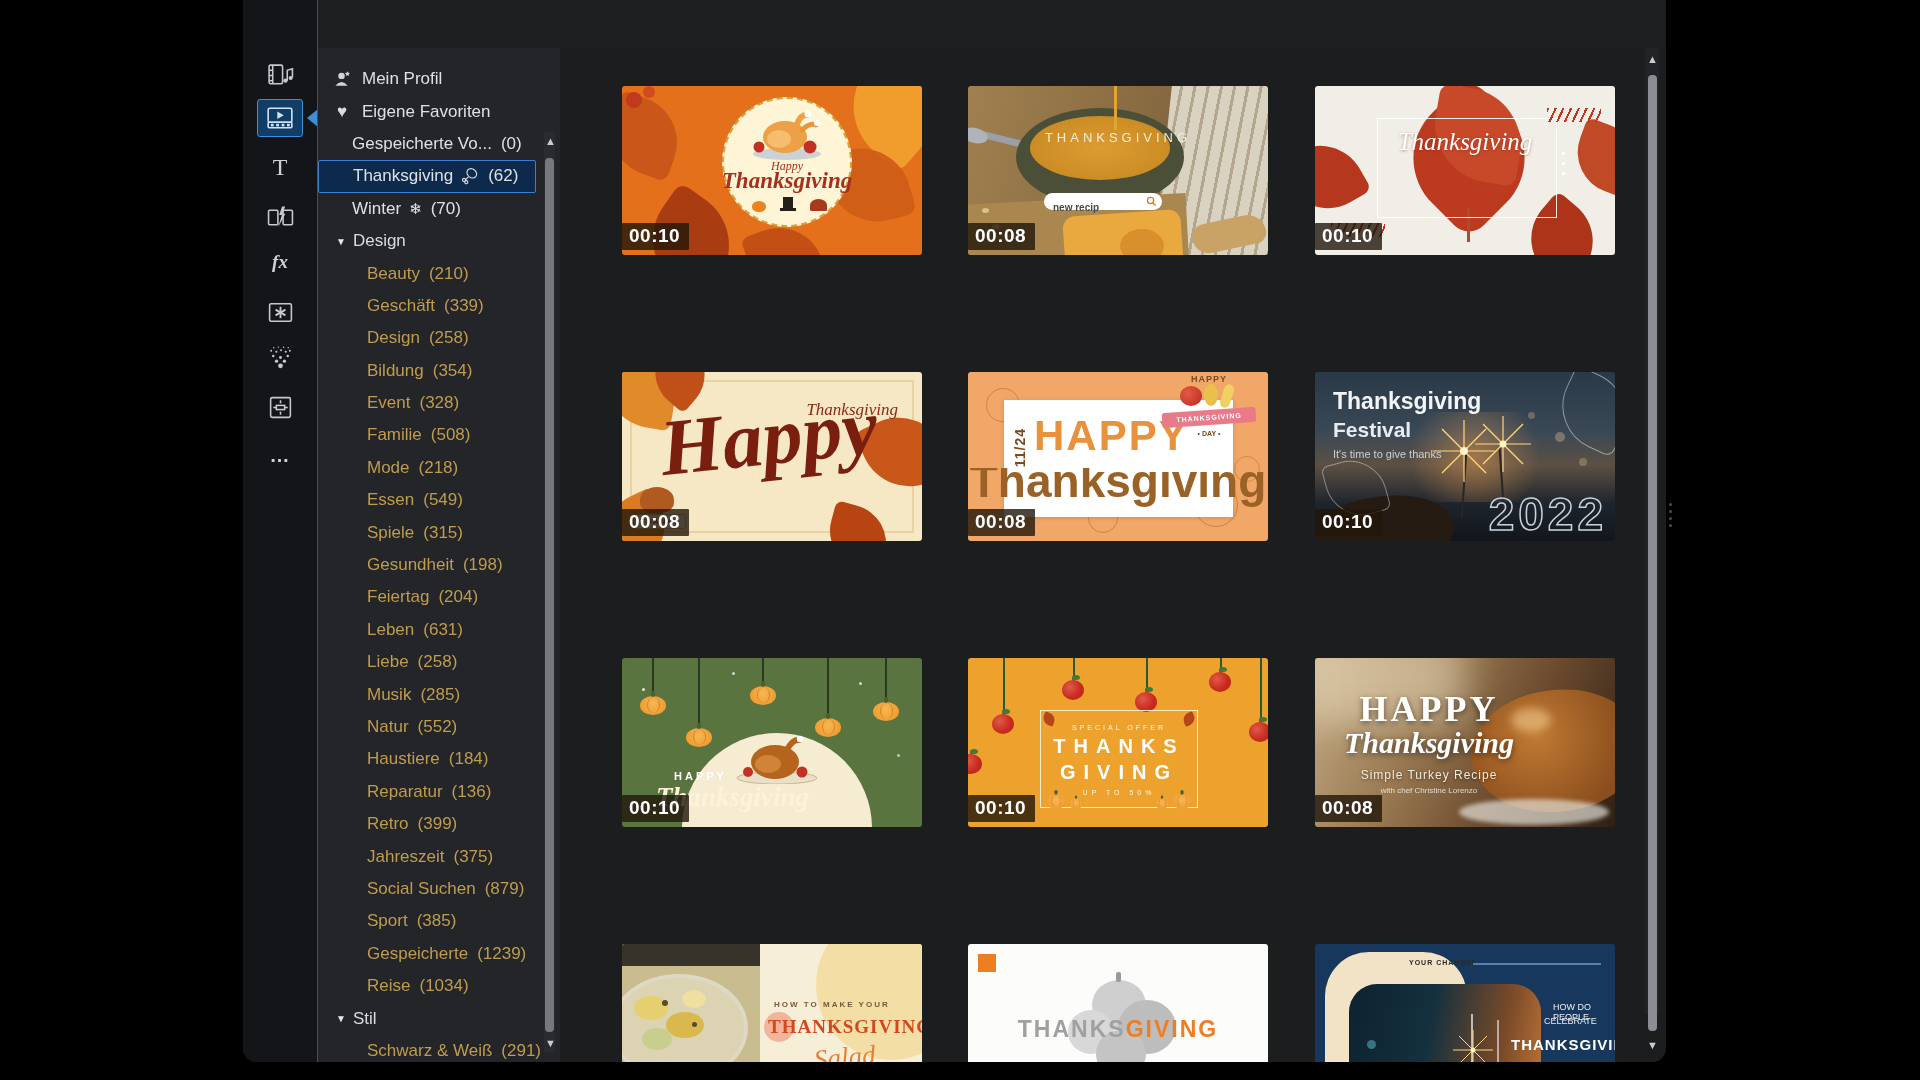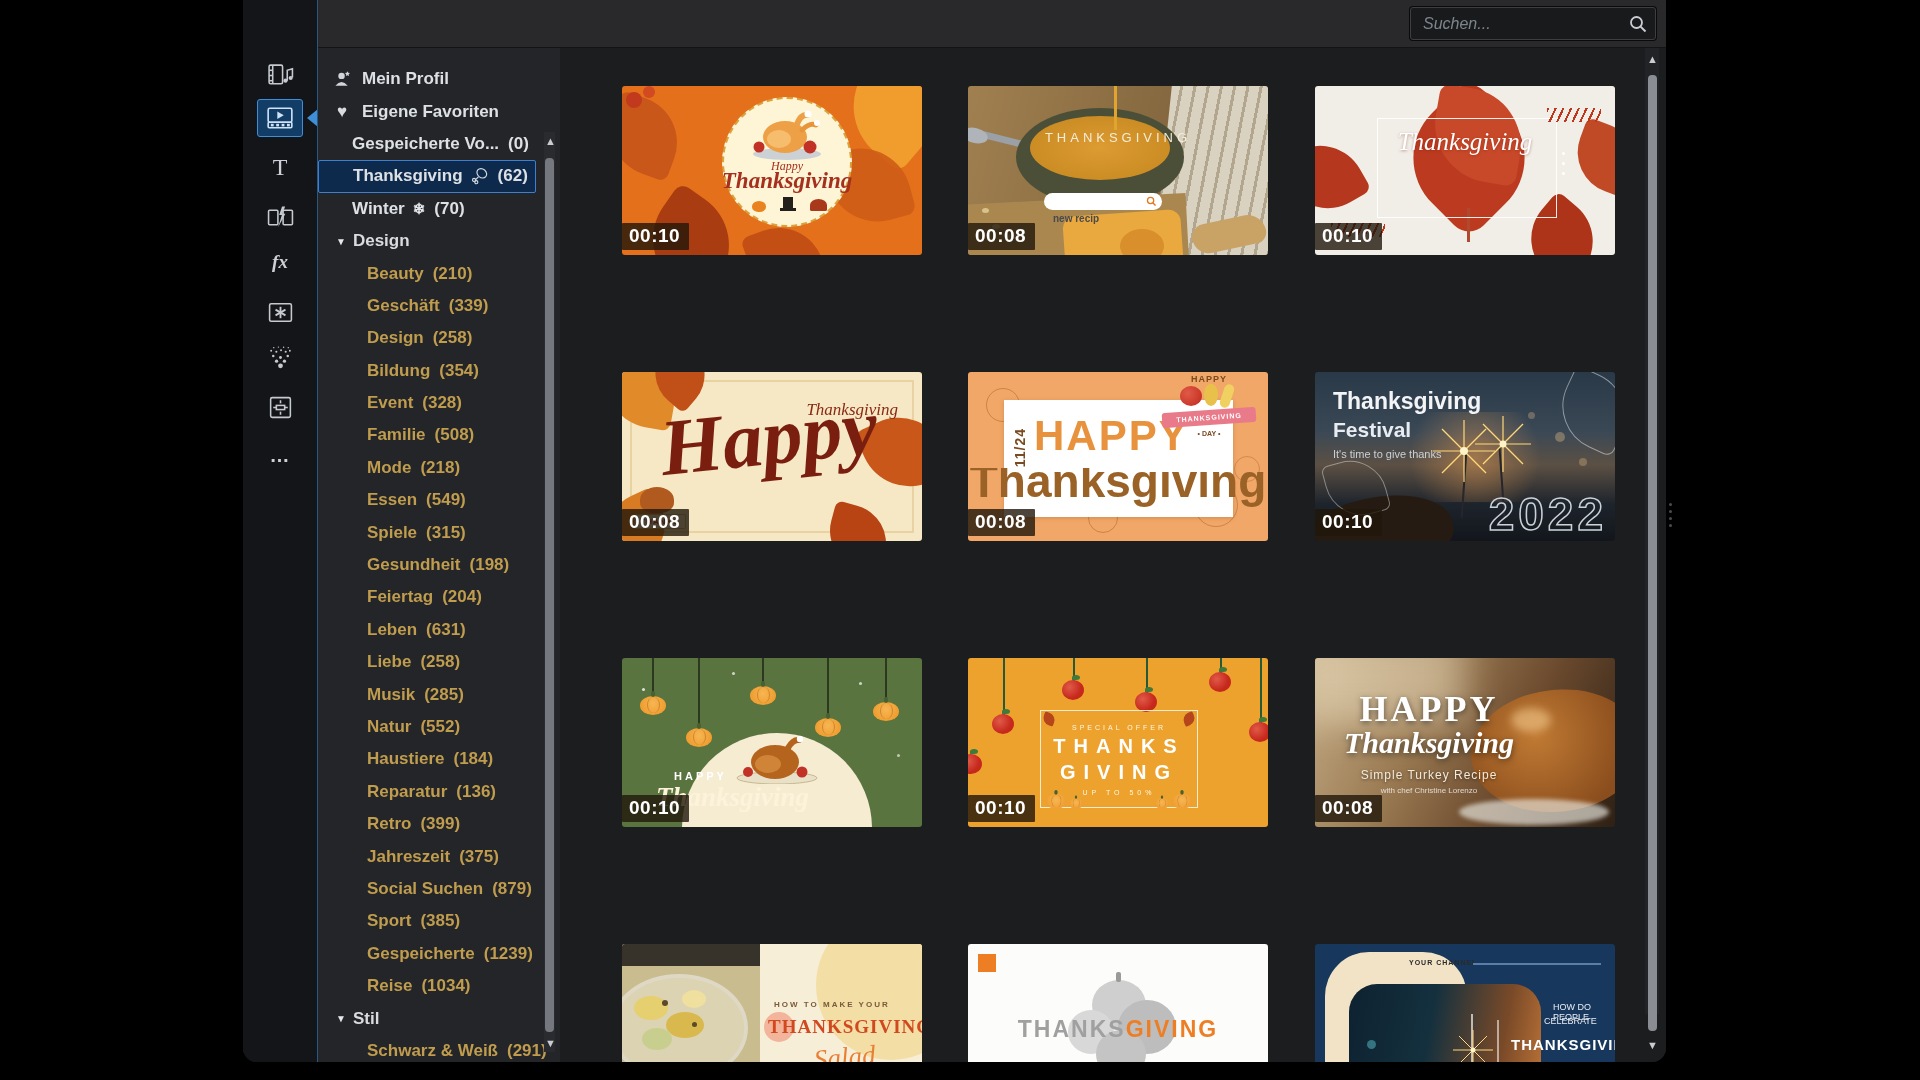--- a/index.html
+++ b/index.html
@@ -19,21 +19,21 @@
   
   .topbar{position:absolute;left:75px;top:0;width:1348px;height:48px;background:#29292b;border-bottom:1px solid #141415;box-sizing:border-box;}
   .searchbox{position:absolute;left:1092px;top:7px;width:246px;height:33px;background:#191a1c;border:1px solid #3e3e42;border-radius:3px;box-shadow:0 0 0 1px #0a0a0b;box-sizing:border-box;}
   .searchbox input{position:absolute;left:10px;top:3px;width:195px;height:24px;background:transparent;border:none;outline:none;color:#cfd3d8;font-style:italic;font-size:16px;font-family:"Liberation Sans",sans-serif;}
   .searchbox input::placeholder{color:#7d858c;font-style:italic;}
   .search-ic{position:absolute;right:7px;top:6px;}
   .sort-ic{position:absolute;left:1118px;top:12px;width:24px;height:24px;}
   
   .catpanel{position:absolute;left:75px;top:48px;width:242px;height:1014px;background:#242528;overflow:hidden;}
   .cp-list{position:absolute;left:0;top:15px;width:100%;}
-  .cp-row{height:32.4px;display:flex;align-items:center;font-size:17px;color:#dde0e4;box-sizing:border-box;white-space:nowrap;font-weight:bold;}
+  .cp-row{height:32.4px;display:flex;align-items:center;font-size:17px;color:#dde0e4;box-sizing:border-box;white-space:nowrap;}
   .cp-row .cnt{margin-left:9px;}
   .cp-p{padding-left:12px;}
   .cp-p .ic{width:24px;margin-right:8px;display:flex;justify-content:center;align-items:center;}
   .cp-mid{padding-left:34px;}
   .cp-sel{width:218px;border:1px solid #3e7fd0;background:#0d2a4c;border-radius:2px;}
   .cp-sec{padding-left:18px;color:#d9dcdf;}
   .cp-sec .tri{font-size:10px;margin-right:7px;color:#e6e9ec;}
   .cp-sub{padding-left:49px;color:#bf9c4e;}
   .tag-ic{margin-left:8px;display:inline-flex;align-items:center;}
   .snow{font-size:15px;color:#e2e6ea;margin-left:8px;}
@@ -63,45 +63,20 @@
   .pk::after{content:"";position:absolute;left:7px;top:1px;width:11px;height:16px;border-left:1.5px solid rgba(160,90,20,.45);border-right:1.5px solid rgba(160,90,20,.45);border-radius:50%;}
   .apl{position:absolute;width:22px;height:20px;background:radial-gradient(circle at 35% 35%,#e05a48,#c6281c 60%);border-radius:50%;}
   .apl::before{content:"";position:absolute;left:10px;top:-5px;width:8px;height:5px;background:#3f7a3a;border-radius:50% 50% 50% 0;}
   .dot{position:absolute;border-radius:50%;}
 </style>
 </head>
 <body>
 
 <div class="app">
 
-  <div class="topbar">
-    <svg class="sort-ic" viewBox="0 0 24 24">
-      <g fill="#c9cdd2">
-        <rect x="2" y="2" width="4" height="4"></rect>
-          <rect x="9" y="2" width="4" height="4"></rect>
-          <rect x="16" y="2" width="4" height="4"></rect>
-        <rect x="2" y="9" width="4" height="4"></rect>
-          <rect x="9" y="9" width="4" height="4"></rect>
-          <rect x="16" y="9" width="4" height="4"></rect>
-        <rect x="2" y="16" width="4" height="4"></rect>
-          <rect x="9" y="16" width="4" height="4"></rect>
-      </g>
-      <g stroke="#c9cdd2" stroke-width="1.6" fill="none">
-        <line x1="18" y1="14" x2="18" y2="21"></line>
-          <path d="M15.5 18.5 L18 21.3 L20.5 18.5"></path>
-      </g>
-    </svg>
-    <div class="searchbox">
-      <input type="text" placeholder="Suchen..." style="">
-      <svg class="search-ic" width="20" height="20" viewBox="0 0 20 20">
-        <circle cx="8.5" cy="8.5" r="5.5" fill="none" stroke="#c9ced4" stroke-width="1.8"></circle>
-        <line x1="12.6" y1="12.6" x2="17.5" y2="17.5" stroke="#c9ced4" stroke-width="2"></line>
-      </svg>
-    </div>
-  </div>
 
   <div class="toolbar">
     <div class="tb-item" style="top:55px">
       <svg width="27" height="27" viewBox="0 0 26 26" stroke="#c6cad0" fill="none" stroke-width="1.5">
         <rect x="2" y="3" width="13" height="18" rx="1.5"></rect>
         <line x1="5.5" y1="3" x2="5.5" y2="21"></line>
           <line x1="2" y1="8" x2="5.5" y2="8"></line>
           <line x1="2" y1="13" x2="5.5" y2="13"></line>
           <line x1="2" y1="18" x2="5.5" y2="18"></line>
         <path d="M19.5 18 V8 l5 -1.4 V15"></path>
@@ -406,21 +381,21 @@
       <div style="position:absolute;left:62px;top:30px;width:140px;height:64px;background:radial-gradient(#dd9c32,#c4861f);border-radius:50%"></div>
       <div style="position:absolute;left:96px;bottom:-16px;width:118px;height:58px;background:#eaa93f;border-radius:12px;transform:rotate(-4deg)"></div>
       <div style="position:absolute;left:152px;bottom:-8px;width:44px;height:34px;background:#d88f2c;border-radius:50%"></div>
       <div style="position:absolute;right:2px;bottom:6px;width:74px;height:30px;background:#c9a266;border-radius:14px 20px 12px 18px;transform:rotate(-12deg)"></div>
       <div class="dot" style="left:24px;bottom:26px;width:8px;height:5px;background:#d8c28a"></div>
       <div class="dot" style="left:40px;bottom:16px;width:8px;height:5px;background:#cdb67e"></div>
       <div class="dot" style="left:14px;bottom:42px;width:7px;height:5px;background:#d8c28a"></div>
       <div style="position:absolute;left:146px;top:0;width:3px;height:44px;background:#e0a42f"></div>
       <div class="ctr" style="position:absolute;top:44px;font-size:13px;letter-spacing:4px;color:#f3ecd8">THANKSGIVING</div>
       <div style="position:absolute;left:76px;top:107px;width:118px;height:17px;background:#fff;border-radius:9px">
-        <span style="position:absolute;left:9px;top:20px;font-size:10px;font-weight:bold;color:#4a4a4a">new recip</span>
+        <span style="position:absolute;left:9px;top:9px;font-size:10px;font-weight:bold;color:#4a4a4a">new recip</span>
         <svg style="position:absolute;right:5px;top:3px" width="11" height="11" viewBox="0 0 12 12">
           <circle cx="5" cy="5" r="3.4" fill="none" stroke="#e07820" stroke-width="1.4"></circle>
           <line x1="7.6" y1="7.6" x2="10.4" y2="10.4" stroke="#e07820" stroke-width="1.6"></line>
         </svg>
       </div>
       <div class="dur">00:08</div>
     </div>
 
     <div class="card" style="left:755px;top:38px;background:#f1eee7">
       <div class="leaf" style="left:-26px;top:56px;width:70px;height:70px;background:#b5371e;transform:rotate(-30deg)"></div>

